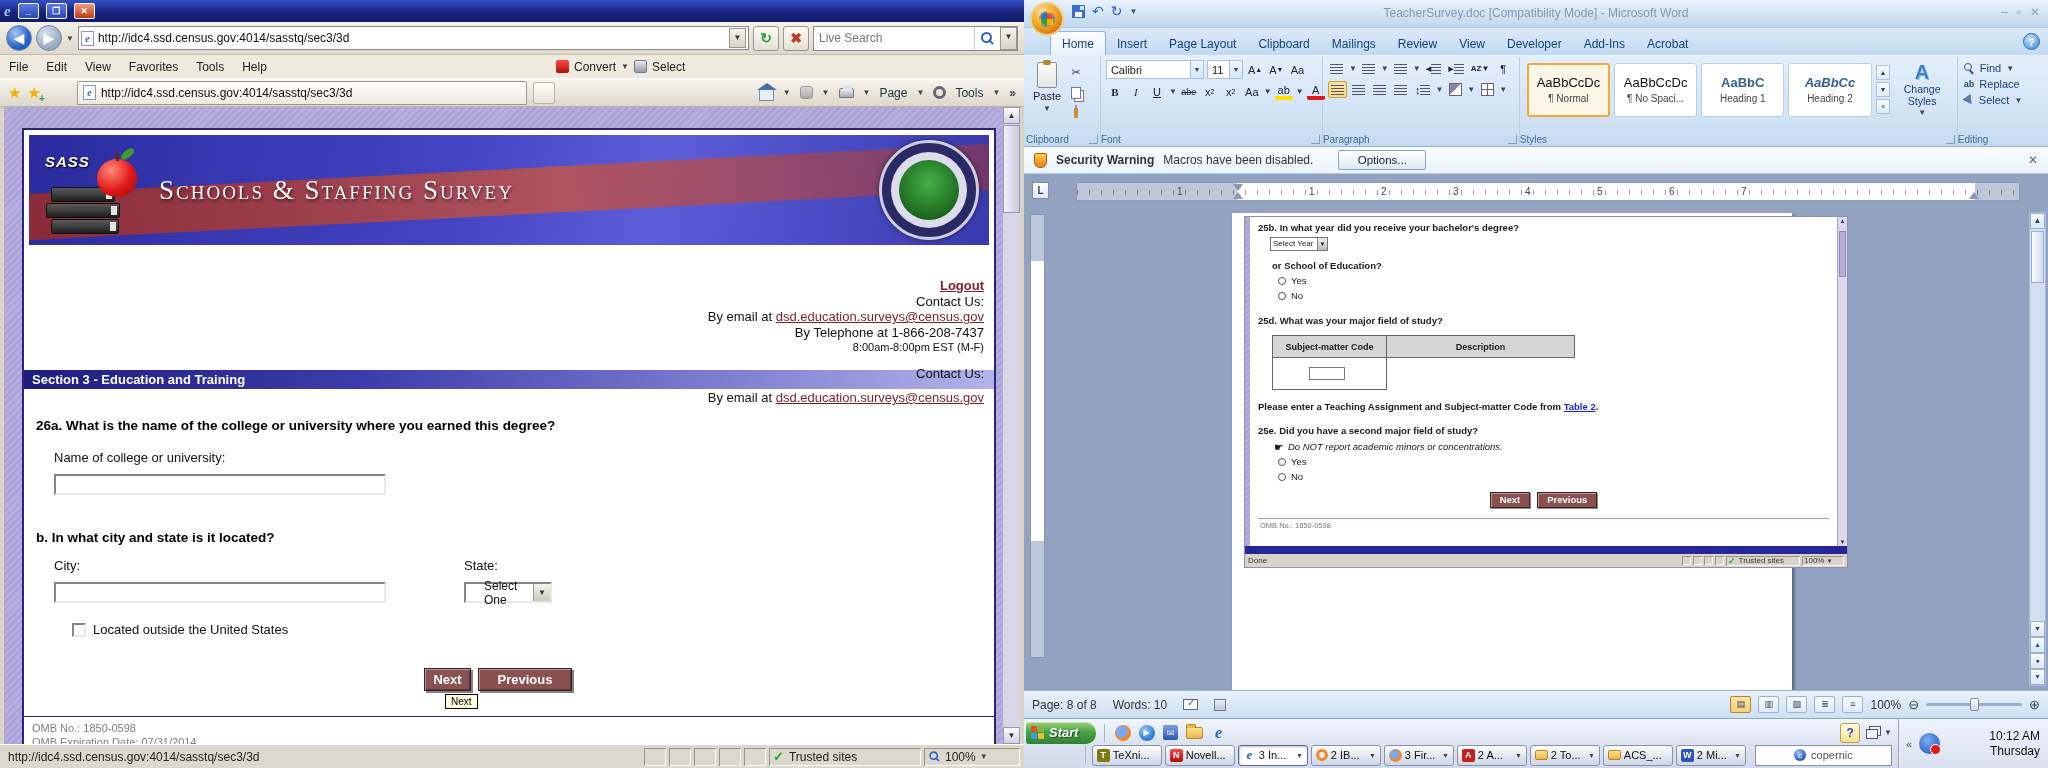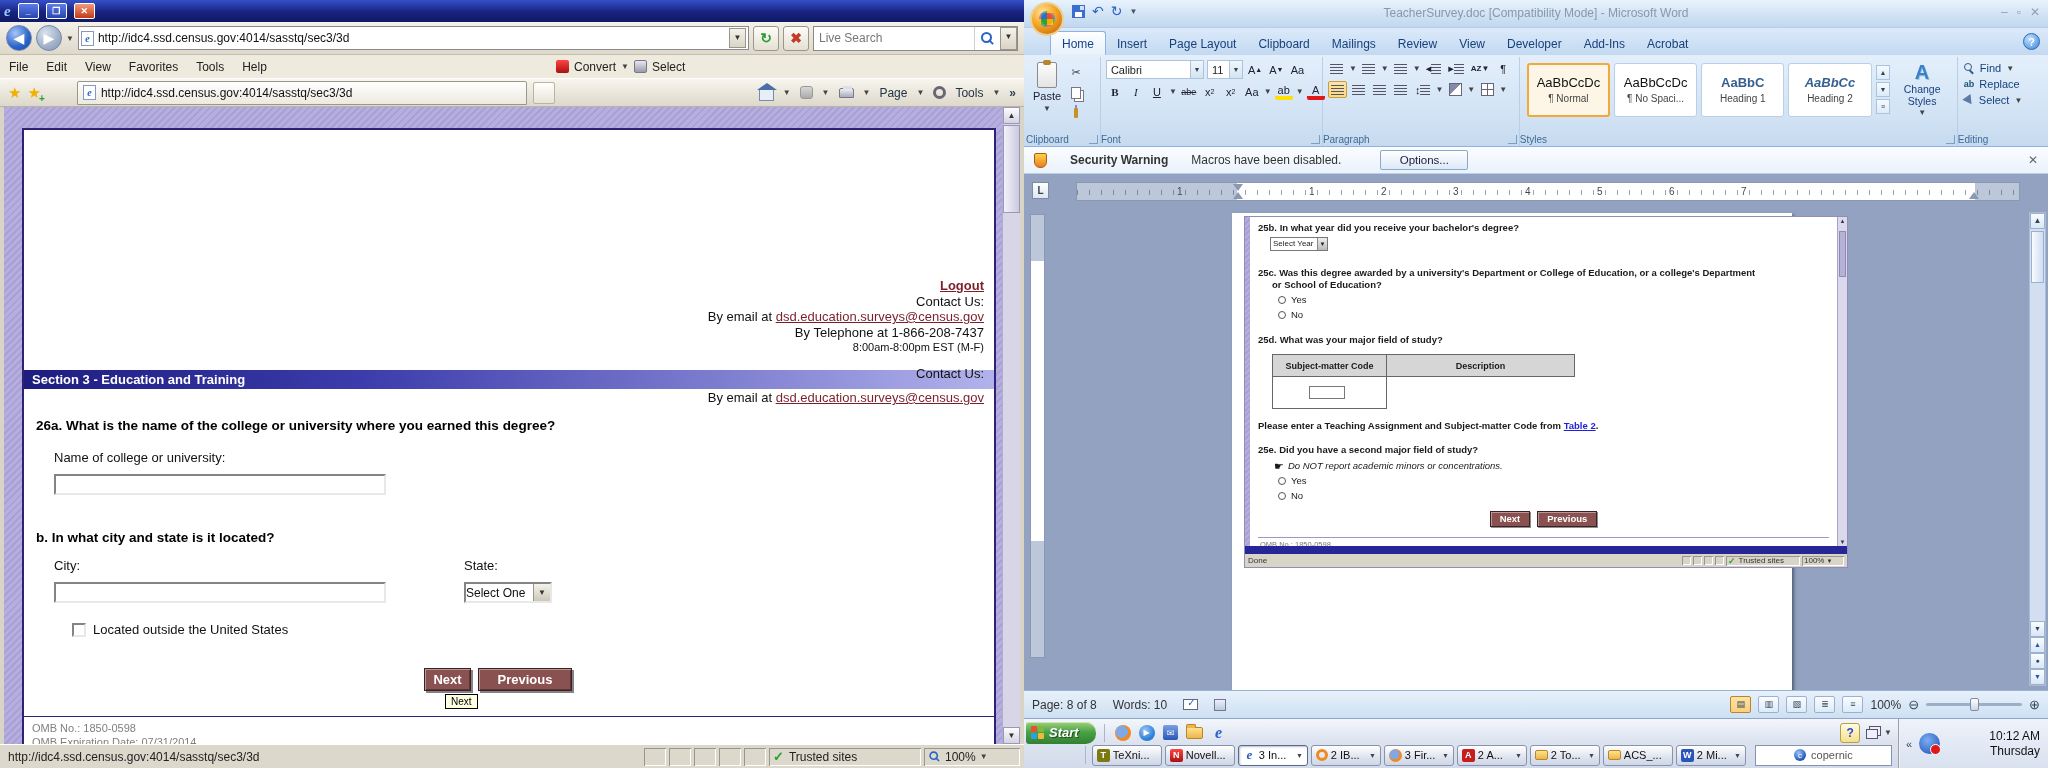--- a/index.html
+++ b/index.html
@@ -75,21 +75,21 @@
   .maillink{color:#7a1f2b;text-decoration:underline}
   .hours{font-size:11px}
   .secbar{position:absolute;left:0;right:0;top:240px;height:19px;background:linear-gradient(90deg,#1d1d80 0%,#3c3cac 35%,#8c8cd8 80%,#b2b2ec 100%);color:#fff;font-weight:bold;font-size:13px;line-height:19px;padding-left:8px}
   .contact2a{position:absolute;right:10px;top:236px;font-size:13px;color:#111}
   .contact2b{position:absolute;right:10px;top:260px;font-size:13px;color:#111}
   .q26a{position:absolute;left:12px;top:288px;font-weight:bold;font-size:13.5px;color:#000}
   .lbl{position:absolute;font-size:13px;color:#111}
   .sunken{border:2px solid;border-color:#848484 #e8e8e8 #e8e8e8 #848484;background:#fff}
   .txtin{position:absolute;width:332px;height:21px;font-size:12px;padding:0 3px;outline:none}
   .stateselect{position:absolute;left:440px;top:452px;width:88px;height:21px;display:flex;align-items:center;font-size:12px;color:#111}
-  .stateselect .val{flex:1;padding-left:0}
+  .stateselect .val{flex:1;padding-left:18px}
   .selarrow{width:17px;height:100%;background:linear-gradient(#f4f2ea,#cdc8ba);border-left:1px solid #9a968a;font-size:8px;display:flex;align-items:center;justify-content:center;color:#333}
   .chkrow{position:absolute;left:48px;top:492px;display:flex;align-items:center;gap:7px;font-size:13px;color:#111}
   .chk{width:14px;height:14px}
   .survbtn{position:absolute;height:23px;background:#8a5151;color:#fff;font-weight:bold;font-size:13px;text-align:center;line-height:21px;border:1px solid #3a2222;box-shadow:inset 1px 1px 0 #bf9595,inset -1px -1px 0 #5e3434,2px 2px 0 rgba(30,30,40,.55);cursor:pointer}
   .tooltip{position:absolute;left:421px;top:564px;background:#ffffe1;border:1px solid #000;font-size:10px;padding:1px 5px;color:#000}
   .botrule{position:absolute;left:0;right:0;top:586px;height:1px;background:#2c2276}
   .omb{position:absolute;left:8px;font-size:11px;color:#808080}
   .ie-scroll{position:absolute;right:0;top:0;width:18px;bottom:0;background:#d8d6e6;border-left:1px solid #b0aed0}
   .sarr{height:17px;background:linear-gradient(#fdfdfd,#d4d2e2);border:1px solid #9a98b8;font-size:8px;color:#333;text-align:center;line-height:15px}
   .sarr.dn{position:absolute;bottom:0;left:0;right:0}
@@ -158,21 +158,21 @@
   .sscroll span{height:15px;background:linear-gradient(#f6faff,#dcebf8);border:1px solid #abc3de;font-size:7px;text-align:center;line-height:13px;color:#345;cursor:pointer}
   .chgsty{width:56px;display:flex;flex-direction:column;align-items:center;font-size:10.5px;color:#17407c;text-align:center;gap:1px;cursor:pointer}
   .bigA{font-size:20px;line-height:20px;font-weight:bold;color:#3a7fd0;text-shadow:1px 1px 0 #9cc}
   .editcol{display:flex;flex-direction:column;gap:4px;padding:2px 1px}
   .editrow{display:flex;align-items:center;gap:5px;font-size:11px;color:#17407c;cursor:pointer}
   .magsm{position:relative;width:11px;height:11px}
   .magsm::before{content:"";position:absolute;width:6px;height:6px;border:1.5px solid #345a8a;border-radius:50%;left:0;top:0}
   .magsm::after{content:"";position:absolute;width:5px;height:1.5px;background:#345a8a;transform:rotate(45deg);left:5px;top:8px}
   .abic{font-size:9px;color:#1a5276;font-weight:bold}
   .selarrowic{width:0;height:0;border-left:5px solid transparent;border-right:5px solid transparent;border-top:9px solid #5a7aa8;transform:rotate(-35deg)}
-  .w-secbar{height:27px;background:linear-gradient(#fbfdff,#eaf2fb);border-bottom:1px solid #b9cfe6;display:flex;align-items:center;gap:23px;padding:0 10px;position:relative}
+  .w-secbar{height:27px;background:linear-gradient(#fbfdff,#eaf2fb);border-bottom:1px solid #b9cfe6;display:flex;align-items:center;gap:9px;padding:0 10px;position:relative}
   .shield{width:13px;height:15px;background:linear-gradient(#ffd24a,#e87e1e);border-radius:2px 2px 6px 6px;border:1px solid #b05c10}
   .sw-title{font-weight:bold;font-size:12px;color:#333}
   .sw-msg{font-size:12px;color:#333}
   .optbtn{margin-left:16px;width:88px;height:20px;background:linear-gradient(#ffffff,#dce9f6);border:1px solid #8aa8cc;border-radius:2px;font-size:11.5px;text-align:center;line-height:18px;color:#224;cursor:pointer}
   .sw-close{position:absolute;right:10px;color:#667;font-size:12px;cursor:pointer}
   .w-rulerrow{height:34px;background:#93a2c0;position:relative}
   .tabsel{position:absolute;left:8px;top:8px;width:17px;height:17px;background:linear-gradient(#fff,#dfe6f0);border:1px solid #7d8ca6;color:#345;font-size:10px;font-weight:bold;text-align:center;line-height:15px;cursor:pointer}
   .hruler{position:absolute;left:52px;right:28px;top:8px;height:19px;background:#bcc8da;border:1px solid #8a98b0}
   .hruler .white{position:absolute;left:160px;right:44px;top:0;bottom:0;background:#fff}
   .hruler .ticks{position:absolute;left:0;right:0;top:7px;height:5px;background:repeating-linear-gradient(90deg,rgba(60,70,90,.5) 0 1px,transparent 1px 12px)}
@@ -191,21 +191,21 @@
   .shot-scroll .ar{position:absolute;left:0;right:0;font-size:6px;text-align:center;color:#334}
   .shot-blue{position:absolute;left:0;right:0;bottom:13px;height:8px;background:#262696}
   .shot-status{position:absolute;left:0;right:0;bottom:0;height:13px;background:#d8d4c8;display:flex;align-items:center;font-size:8px;color:#333;padding:0 3px;gap:2px}
   .ss-done{flex:1}
   .ss-cell{width:9px;height:9px}
   .ss-zone{width:74px;height:10px;display:flex;align-items:center;gap:3px;padding:0 2px}
   .ss-zoom{width:42px;height:10px;display:flex;align-items:center;gap:2px;padding:0 2px}
   .ck8{color:#2e9e2e;font-size:9px;font-weight:bold;line-height:8px}
   .shot-content{position:absolute;left:5px;right:10px;top:0;bottom:21px;padding:5px 8px;font-size:9.5px;color:#1a1a1a;overflow:hidden;line-height:12px}
   .sq{font-weight:bold}
-  .selyear{margin:3px 0 16px 12px;width:58px;height:14px;border:1px solid #777;display:flex;align-items:center;font-size:8px;color:#222;background:#fff}
+  .selyear{margin:3px 0 9px 12px;width:58px;height:14px;border:1px solid #777;display:flex;align-items:center;font-size:8px;color:#222;background:#fff}
   .selyear .v{flex:1;padding-left:2px;white-space:nowrap;overflow:hidden}
   .selyear .a{width:10px;height:100%;background:linear-gradient(#eee,#bbb);border-left:1px solid #888;font-size:6px;text-align:center;line-height:12px}
   .ind1{margin-left:14px}
   .radrow{margin:3px 0 0 20px;display:flex;align-items:center;gap:5px}
   .rad{width:8px;height:8px;border-radius:50%;border:1px solid #555;background:#fff}
   .stable{margin:8px 0 0 14px;border-collapse:collapse}
   .stable th{border:1px solid #666;background:#d6d6d6;font-size:9px;font-weight:bold;text-align:center;height:22px}
   .stable .c1{width:114px}.stable .c2{width:188px}
   .stable td{height:32px;vertical-align:middle}
   .stable td.bord{border:1px solid #666}
@@ -339,20 +339,32 @@
           <span class="drop9">▼</span>
         <span class="gear"></span>
         <span>Tools</span>
           <span class="drop9">▼</span>
         <span class="chev2">»</span>
       </div>
     </div>
 
     <div class="ie-view">
       <div class="sass-box">
+        <div class="banner">
+          <div class="band"></div>
+          <div class="slogo">
+            <span class="sass">SASS</span>
+            <span class="bk bk1"></span>
+              <span class="bk bk2"></span>
+              <span class="bk bk3"></span>
+            <span class="apple"></span>
+          </div>
+          <div class="sass-title">Schools &amp; Staffing Survey</div>
+          <div class="seal"></div>
+        </div>
         <div class="contact1">
           <div><span class="logout">Logout</span></div>
           <div>Contact Us:</div>
           <div><span>By email at</span> <span class="maillink">dsd.education.surveys@census.gov</span></div>
           <div>By Telephone at 1-866-208-7437</div>
           <div class="hours">8:00am-8:00pm EST (M-F)</div>
         </div>
         <div class="secbar">Section 3 - Education and Training</div>
         <div class="contact2a">Contact Us:</div>
         <div class="contact2b"><span>By email at</span> <span class="maillink">dsd.education.surveys@census.gov</span></div>
@@ -623,21 +635,20 @@
       <div class="vruler"></div>
       <div class="w-page">
         <div class="shot">
           <div class="shot-left"></div>
           <div class="shot-content">
             <div class="sq">25b. In what year did you receive your bachelor's degree?</div>
             <div class="selyear">
               <span class="v">Select Year</span>
                 <span class="a">▼</span>
             </div>
-            <div class="sq">25c. Was this degree awarded by a university's Department or College of Education, or a college's Department</div>
             <div class="sq ind1">or School of Education?</div>
             <div class="radrow">
                 <span class="rad"></span>
                 <span>Yes</span>
               </div>
             <div class="radrow">
                 <span class="rad"></span>
                 <span>No</span>
               </div>
             <div class="sq" style="margin-top:13px">25d. What was your major field of study?</div>

